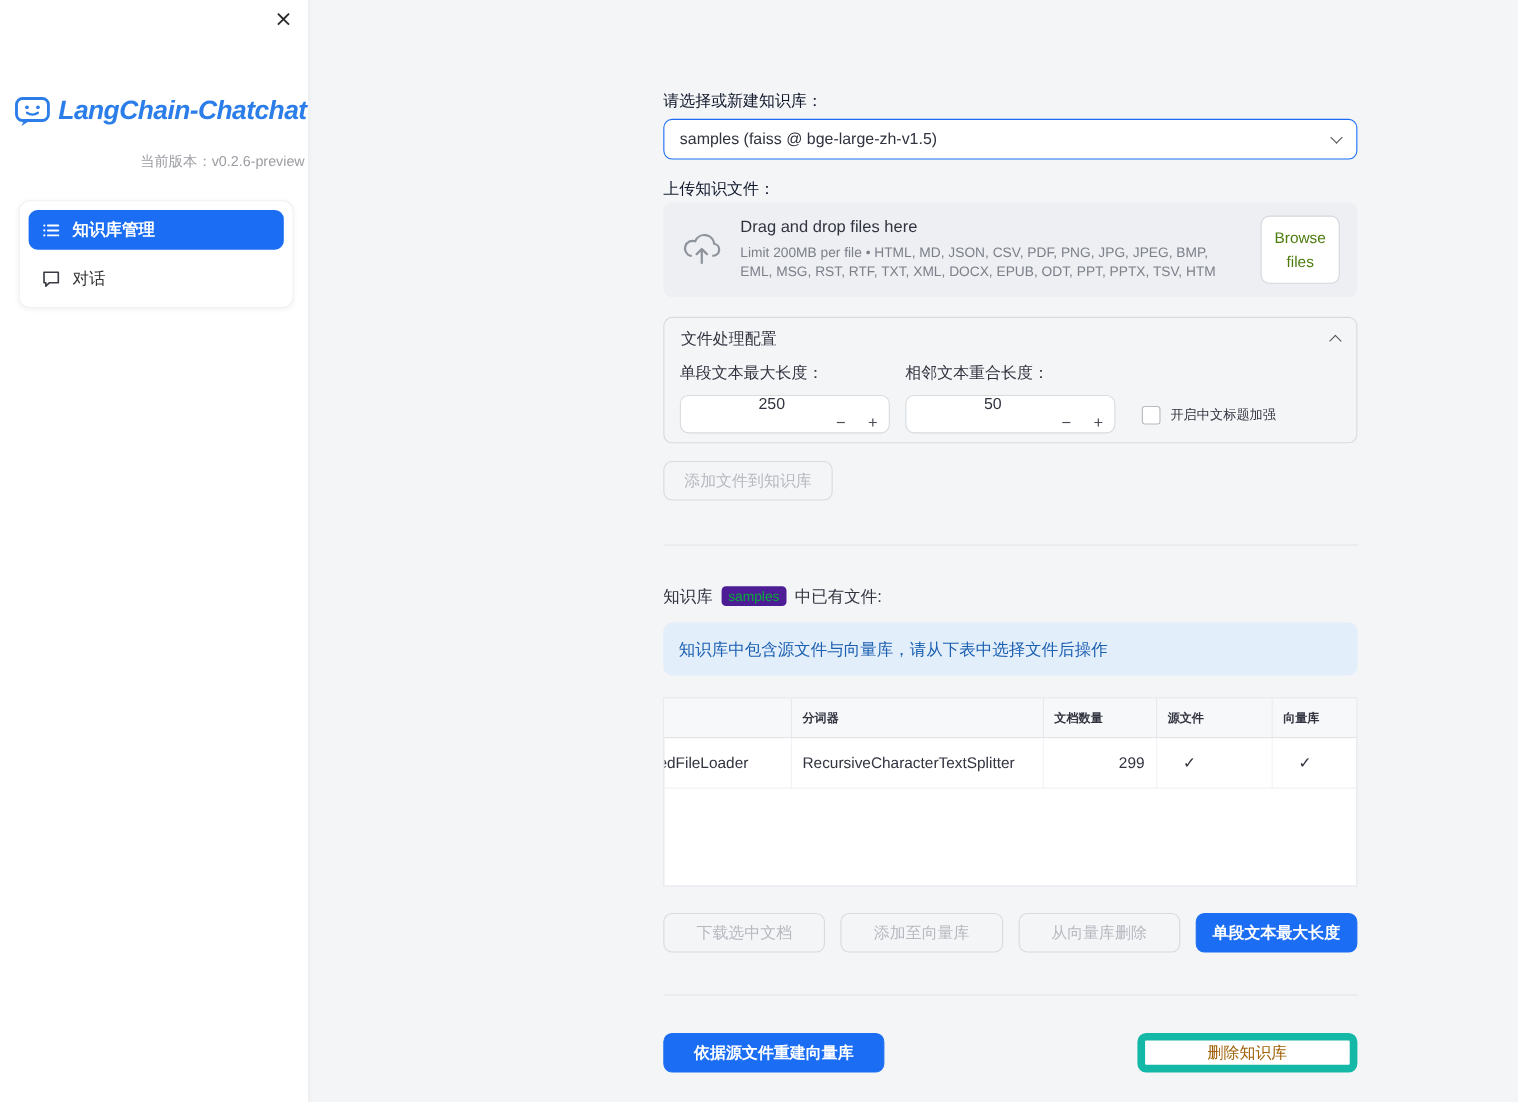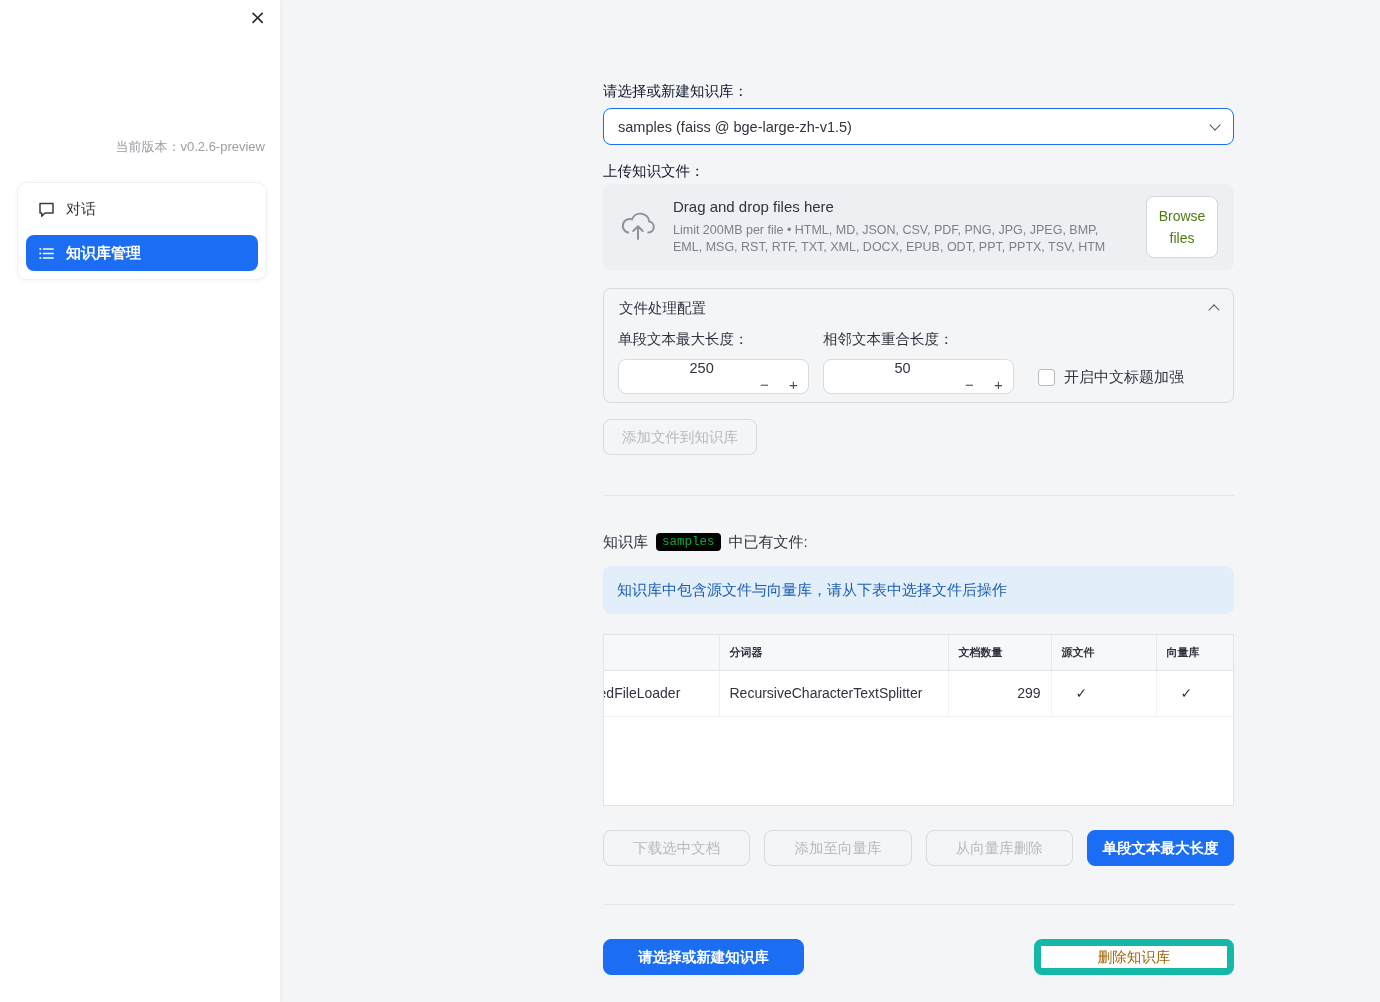--- a/index.html
+++ b/index.html
@@ -27,21 +27,21 @@
   .logo-row {
     position:absolute; top:86px; left:13px; right:10px;
     display:flex; align-items:center; gap:7px;
   }
   .logo-text {
     font-size:24px; font-weight:bold; font-style:italic;
     color: var(--color-logo_blue, #2b7de9);
     letter-spacing:-0.5px; white-space:nowrap;
   }
   .version {
-    position:absolute; top:138px; right:15px;
+    position:absolute; top:138px; right:3px;
     font-size:13px; color:#9b9da3;margin-left:12px;
   }
   .menu-card {
     position:absolute; top:182px; left:17px; width:250px;
     background:#fff; border:1px solid #f0f1f3; border-radius:10px;
     box-shadow:0 1px 5px rgba(0,0,0,0.05);
     padding:8px;
   }
   .menu-item {
     height:36px; display:flex; align-items:center; gap:11px;
@@ -111,43 +111,43 @@
   .step-btn {
     width:29px; height:100%; border:none; background:transparent;
     font-size:15px; color:#4a4d55; cursor:pointer; display:flex;
     align-items:center; justify-content:center; font-family:inherit;
   }
   .check-group { display:flex; align-items:center; gap:9px; margin-left:10px; margin-top:40px; height:20px; }
   .checkbox {
     width:17px; height:17px; background:#fff; border:1.5px solid #b7bac1; border-radius:3px;
     cursor:pointer; flex:none;
   }
-  .check-label { font-size:15px; }
+  .check-label { font-size:12px; }
 
   .btn {
     height:36px; border-radius:8px; font-size:14.5px; font-family:inherit;
     display:inline-flex; align-items:center; justify-content:center; cursor:pointer;
   }
   .btn.disabled {
     background:transparent; border:1px solid #d8dade; color:#b6b9c0; cursor:default;
   }
   .btn.secondary { background:#fff; border:7px solid #14b8a6; color:#a16207; }
   .btn.primary {
     background: var(--color-accent, #1b6ef3); border:1px solid var(--color-accent, #1b6ef3);
     color:#fff; font-weight:600;
   }
   .add-btn { margin-top:16px; padding:0 18px; width:fit-content; }
 
   .divider { margin-top:40px; border-top:1px solid #e3e5e9; height:0; }
 
   .existing-line { margin-top:35px; height:22px; display:flex; align-items:center; gap:8px; font-size:15px; }
   .code-chip {
-    font-family:Liberation Mono, monospace; font-size:12.5px;
+    font-family:Liberation Sans, sans-serif; font-size:12.5px;
     color: var(--color-code_green, #09ab3b);
-    background:#000000; border-radius:4px; padding:2px 6px;
+    background:#4c1d95; border-radius:4px; padding:2px 6px;
   }
 
   .info-banner {
     margin-top:13px; height:48px; border-radius:8px;
     background: var(--color-info_bg, #e3eefb);
     color: var(--color-info_text, #1a5fb0);
     display:flex; align-items:center; padding:0 14px; font-size:15px;
   }
 
   .table-wrap {
@@ -180,46 +180,58 @@
   .delete-kb-btn { width:200px; }
 
   svg { display:block; flex:none; }
 </style>
 </head>
 <body>
 
 <div class="sidebar">
   <div class="close-btn">×</div>
 
+  <div class="logo-row">
+    <span>
+      <svg width="33" height="30" viewBox="0 0 33 30">
+        <rect x="2" y="3.5" width="29" height="20" rx="5.5" fill="none" stroke="#2b7de9" stroke-width="2.6"></rect>
+        <path d="M9 23 L6.5 28.5 L15 23 Z" fill="#2b7de9"></path>
+        <circle cx="11.5" cy="11.5" r="1.7" fill="#2b7de9"></circle>
+        <circle cx="21.5" cy="11.5" r="1.7" fill="#2b7de9"></circle>
+        <path d="M11.5 16.5 Q16.5 19.8 21.5 16.5" fill="none" stroke="#2b7de9" stroke-width="2" stroke-linecap="round"></path>
+      </svg>
+    </span>
+    <span class="logo-text">LangChain-Chatchat</span>
+  </div>
 
   <div class="version">当前版本：v0.2.6-preview</div>
 
   <div class="menu-card">
-    <div class="menu-item">
-      <span>
-        <svg width="17" height="17" viewBox="0 0 17 17">
-          <path d="M2 2.5 h13 v9.5 h-8 l-3.3 3.2 v-3.2 h-1.7 z" fill="none" stroke="#3a3d45" stroke-width="1.5" stroke-linejoin="round"></path>
-        </svg>
-      </span>
-      <span>对话</span>
-    </div>
     <div class="menu-item active">
       <span>
         <svg width="17" height="17" viewBox="0 0 17 17">
           <g stroke="#ffffff" stroke-width="1.7" stroke-linecap="round">
             <line x1="5.5" y1="4" x2="15" y2="4"></line>
             <line x1="5.5" y1="8.5" x2="15" y2="8.5"></line>
             <line x1="5.5" y1="13" x2="15" y2="13"></line>
           </g>
           <circle cx="2.3" cy="4" r="1" fill="#ffffff"></circle>
           <circle cx="2.3" cy="8.5" r="1" fill="#ffffff"></circle>
           <circle cx="2.3" cy="13" r="1" fill="#ffffff"></circle>
         </svg>
       </span>
       <span>知识库管理</span>
+    </div>
+    <div class="menu-item">
+      <span>
+        <svg width="17" height="17" viewBox="0 0 17 17">
+          <path d="M2 2.5 h13 v9.5 h-8 l-3.3 3.2 v-3.2 h-1.7 z" fill="none" stroke="#3a3d45" stroke-width="1.5" stroke-linejoin="round"></path>
+        </svg>
+      </span>
+      <span>对话</span>
     </div>
   </div>
 </div>
 
 <div class="content">
 
   <div class="field-label lbl-kb">请选择或新建知识库：</div>
 
   <div class="selectbox">
     <span>samples (faiss @ bge-large-zh-v1.5)</span>
@@ -324,17 +336,17 @@
   <div class="row-buttons">
     <button class="btn disabled">下载选中文档</button>
     <button class="btn disabled">添加至向量库</button>
     <button class="btn disabled">从向量库删除</button>
     <button class="btn primary">单段文本最大长度</button>
   </div>
 
   <div class="divider2"></div>
 
   <div class="bottom-row">
-    <button class="btn primary rebuild-btn">请选择或新建知识库</button>
+    <button class="btn primary rebuild-btn">依据源文件重建向量库</button>
     <button class="btn secondary delete-kb-btn">删除知识库</button>
   </div>
 
 </div>
 
 </body></html>

